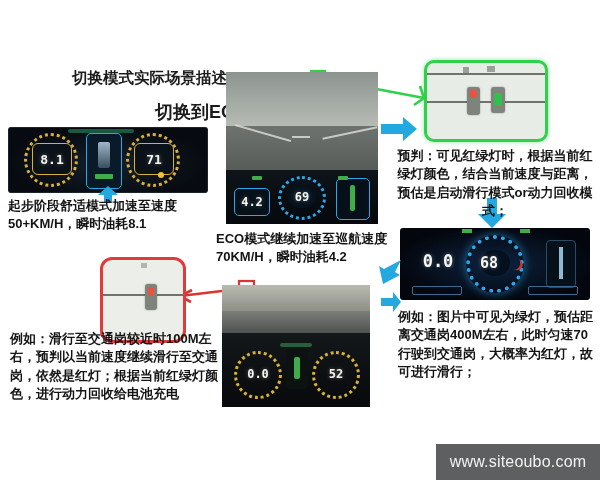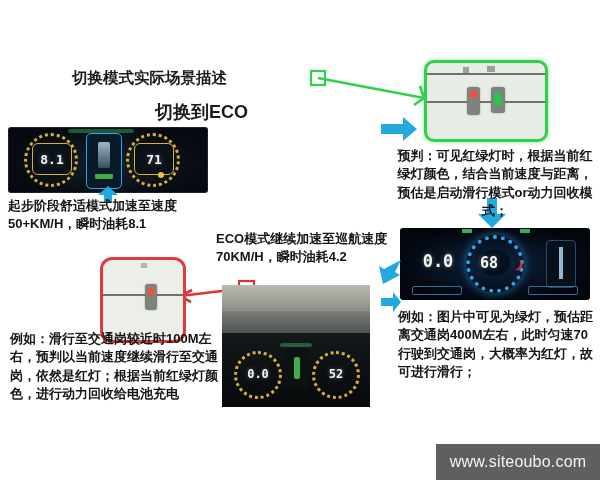--- a/index.html
+++ b/index.html
@@ -188,20 +188,49 @@
 
     <div class="dial dial-yellow" style="left:118px;top:6px;width:54px;height:54px;"></div>
     <div class="dial-inner" style="left:126px;top:16px;width:38px;height:30px;border:1.5px solid #d8b13a;background:#0b1118;">
       <span class="val" style="font-size:13px;">71</span>
     </div>
     <div style="position:absolute;left:150px;top:45px;width:6px;height:6px;background:#f0c33c;border-radius:50%;"></div>
 
     <div style="position:absolute;left:60px;top:2px;width:66px;height:4px;background:#1d6e4a;border-radius:2px;opacity:.8;"></div>
   </div>
 
+  <div class="panel" id="panel-dashcam-eco">
+
+    <div class="sky" style="height:54px;background:linear-gradient(#8d9490,#b6bbb4);"></div>
+
+    <div class="road" style="top:54px;height:44px;background:linear-gradient(#6f736f,#585c59);"></div>
+
+    <div class="lane" style="left:8px;top:60px;width:58px;height:2px;transform:rotate(16deg);"></div>
+    <div class="lane" style="left:96px;top:60px;width:56px;height:2px;transform:rotate(-12deg);"></div>
+    <div class="lane" style="left:66px;top:64px;width:18px;height:2px;"></div>
+
+    <div style="position:absolute;left:0;top:98px;width:100%;height:54px;background:linear-gradient(#0e141a,#05080c);">
+
+      <div style="position:absolute;left:8px;top:18px;width:34px;height:26px;border:1.5px solid #2da7e8;border-radius:5px;background:#061018;display:flex;align-items:center;justify-content:center;">
+        <span class="val" style="font-size:12px;">4.2</span>
+      </div>
+
+      <div class="badge-ring" style="left:52px;top:6px;width:48px;height:44px;"></div>
+      <div style="position:absolute;left:62px;top:16px;width:28px;height:22px;border-radius:50%;background:#06131f;display:flex;align-items:center;justify-content:center;">
+        <span class="val" style="font-size:12px;">69</span>
+      </div>
+
+      <div style="position:absolute;left:110px;top:8px;width:32px;height:40px;border:1.5px solid #2da7e8;border-radius:5px;background:#061018;">
+        <div style="position:absolute;left:13px;top:6px;width:5px;height:26px;background:#3fae4a;border-radius:2px;"></div>
+      </div>
+
+      <div style="position:absolute;left:26px;top:6px;width:10px;height:4px;background:#3fae4a;border-radius:1px;"></div>
+      <div style="position:absolute;left:112px;top:6px;width:10px;height:4px;background:#3fae4a;border-radius:1px;"></div>
+    </div>
+  </div>
 
   <div class="panel" id="panel-light-green">
     <div class="tl-wire" style="left:0;top:10px;width:100%;"></div>
     <div class="tl-wire" style="left:0;top:38px;width:100%;"></div>
     <div class="tl-body" style="left:40px;top:24px;width:13px;height:28px;">
       <div class="tl-lamp" style="left:3px;top:3px;width:7px;height:8px;background:#e8543f;"></div>
     </div>
     <div class="tl-body" style="left:64px;top:24px;width:14px;height:26px;">
       <div class="tl-lamp" style="left:3px;top:6px;width:8px;height:13px;background:#2fc04e;border-radius:2px;"></div>
     </div>

